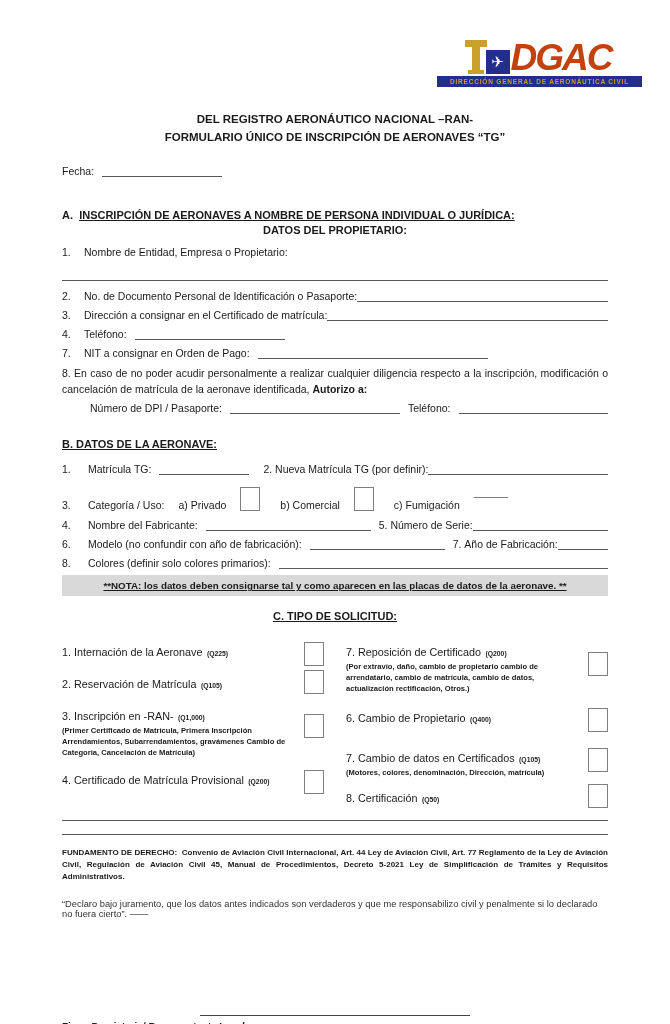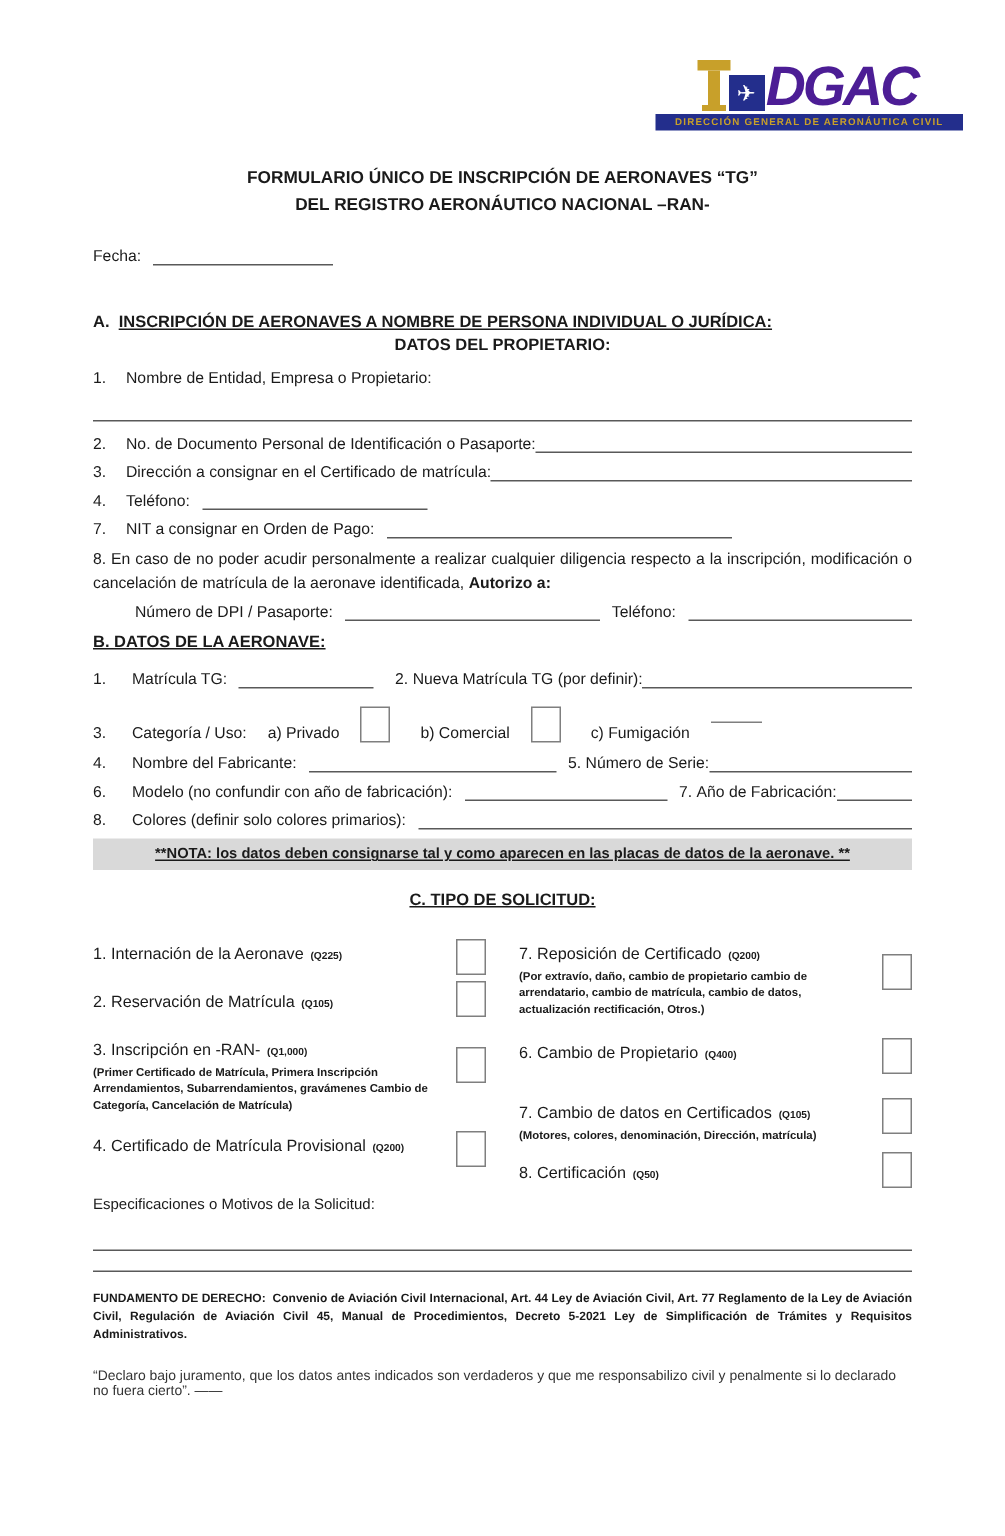--- a/index.html
+++ b/index.html
@@ -13,21 +13,21 @@
 
   
   .logo { position:absolute; top:34px; right:28px; width:205px; }
   .logo-top { display:flex; align-items:flex-end; justify-content:center; height:40px; position:relative; }
   .tower { position:relative; width:16px; height:34px; margin-right:2px; }
   .tower-cap { position:absolute; top:0; left:-3px; width:22px; height:7px; background:#c8a02a; }
   .tower-body { position:absolute; top:7px; left:4px; width:8px; height:27px; background:#c8a02a; }
   .tower-base { position:absolute; bottom:0; left:0; width:16px; height:4px; background:#c8a02a; }
   .plane-box { width:24px; height:24px; background:#232e8c; color:#ffffff; font-size:15px;
     display:flex; align-items:center; justify-content:center; margin-right:1px; }
-  .logo-text { font-size:37px; font-weight:bold; font-style:italic; color:#4c1d95;
+  .logo-text { font-size:37px; font-weight:bold; font-style:italic; color:#c2410c;
     letter-spacing:-2px; line-height:0.9; }
   .logo-bar { margin-top:2px; background:#232e8c; color:#c8a02a; font-size:6.5px; font-weight:bold;
     text-align:center; letter-spacing:0.8px; padding:2px 2px; }
 
   
   .title-block { text-align:center; font-weight:bold; font-size:11.5px; line-height:1.6; }
   .fecha-row { margin-top:17px; margin-bottom:32px; font-size:10.5px; display:flex; align-items:flex-end; }
   .sec-heading { font-weight:bold; font-size:11px; margin-bottom:3px; }
   .sec-sub { text-align:center; font-weight:bold; font-size:11px; margin-bottom:10px; }
   .u { text-decoration:underline; }
@@ -87,22 +87,22 @@
       </span>
       <span class="plane-box">✈</span>
       <span class="logo-text">DGAC</span>
     </div>
     <div class="logo-bar">DIRECCIÓN GENERAL DE AERONÁUTICA CIVIL</div>
   </div>
 
   <div class="content">
 
     <div class="title-block">
+      <div>DEL REGISTRO AERONÁUTICO NACIONAL –RAN-</div>
       <div>FORMULARIO ÚNICO DE INSCRIPCIÓN DE AERONAVES “TG”</div>
-      <div>DEL REGISTRO AERONÁUTICO NACIONAL –RAN-</div>
     </div>
 
     <div class="fecha-row">
       <span>Fecha:</span>
       <span class="gap8"></span>
       <span class="line w120"></span>
     </div>
 
     <div class="sec-heading">
       <span>A.</span>&nbsp;
@@ -144,21 +144,21 @@
       <span class="line w230"></span>
     </div>
 
     <div class="para8">
       <span>8.</span>
       <span>En caso de no poder acudir personalmente a realizar cualquier diligencia respecto a la inscripción, modificación o cancelación de matrícula de la aeronave identificada,</span>
       <b>Autorizo a:</b>
     </div>
 
 
-    <div class="row" style="margin-bottom:8px;padding-left:28px;">
+    <div class="row" style="margin-bottom:24px;padding-left:28px;">
       <span>Número de DPI / Pasaporte:</span>
       <span class="gap8"></span>
       <span class="line w170"></span>
       <span class="gap8"></span>
       <span>Teléfono:</span>
       <span class="gap8"></span>
       <span class="fill-line"></span>
     </div>
 
     <div class="sec-heading" style="margin:8px 0 12px 0;">
@@ -299,21 +299,20 @@
           <div class="c-text">
             <span class="c-title">8. Certificación</span>
             <span class="fee">(Q50)</span>
           </div>
           <span class="cbox mtm4"></span>
         </div>
 
       </div>
     </div>
 
-    <div class="spec-label">Especificaciones o Motivos de la Solicitud:</div>
     <div class="spec-line"></div>
     <div class="spec-line"></div>
 
     <div class="fundamento">
       <span>FUNDAMENTO DE DERECHO:</span>&nbsp;
       <span>Convenio de Aviación Civil Internacional, Art. 44 Ley de Aviación Civil, Art. 77 Reglamento de la Ley de Aviación Civil, Regulación de Aviación Civil 45, Manual de Procedimientos, Decreto 5-2021 Ley de Simplificación de Trámites y Requisitos Administrativos.</span>
     </div>
 
     <div class="declaration">“Declaro bajo juramento, que los datos antes indicados son verdaderos y que me responsabilizo civil y penalmente si lo declarado no fuera cierto”. ——</div>
 

